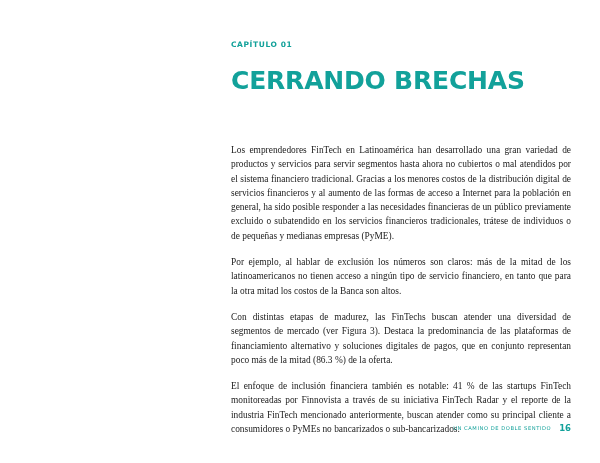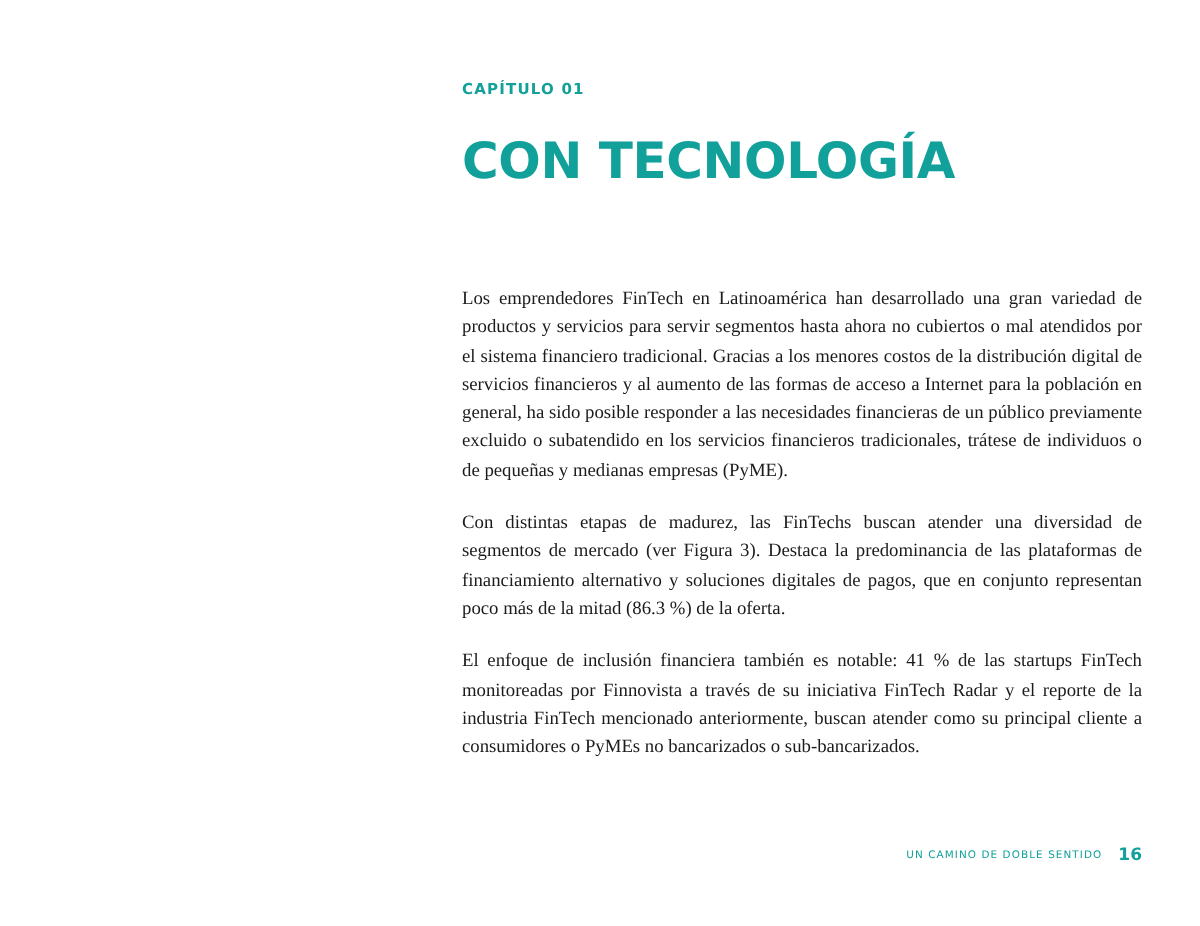--- a/index.html
+++ b/index.html
@@ -92,25 +92,26 @@
 </head>
 <body>
 
 <div class="page">
 
   <div class="content">
 
     <div class="chapter-label">capítulo 01</div>
 
     <h1 class="title">
-      <span class="line">con tecnología</span>
+      <span class="line">Cerrando brechas</span>
     </h1>
 
     <div class="body">
       <p>Los emprendedores FinTech en Latinoamérica han desarrollado una gran variedad de productos y servicios para servir segmentos hasta ahora no cubiertos o mal atendidos por el sistema financiero tradicional. Gracias a los menores costos de la distribución digital de servicios financieros y al aumento de las formas de acceso a Internet para la población en general, ha sido posible responder a las necesidades financieras de un público previamente excluido o subatendido en los servicios financieros tradicionales, trátese de individuos o de pequeñas y medianas empresas (PyME).</p>
+      <p>Por ejemplo, al hablar de exclusión los números son claros: más de la mitad de los latinoamericanos no tienen acceso a ningún tipo de servicio financiero, en tanto que para la otra mitad los costos de la Banca son altos.</p>
       <p>Con distintas etapas de madurez, las FinTechs buscan atender una diversidad de segmentos de mercado (ver Figura 3). Destaca la predominancia de las plataformas de financiamiento alternativo y soluciones digitales de pagos, que en conjunto representan poco más de la mitad (86.3 %) de la oferta.</p>
       <p>El enfoque de inclusión financiera también es notable: 41 % de las startups FinTech monitoreadas por Finnovista a través de su iniciativa FinTech Radar y el reporte de la industria FinTech mencionado anteriormente, buscan atender como su principal cliente a consumidores o PyMEs no bancarizados o sub-bancarizados.</p>
     </div>
 
   </div>
 
   <div class="footer">
     <span class="footer-text">Un camino de doble sentido</span>
     <span class="footer-page">16</span>
   </div>

